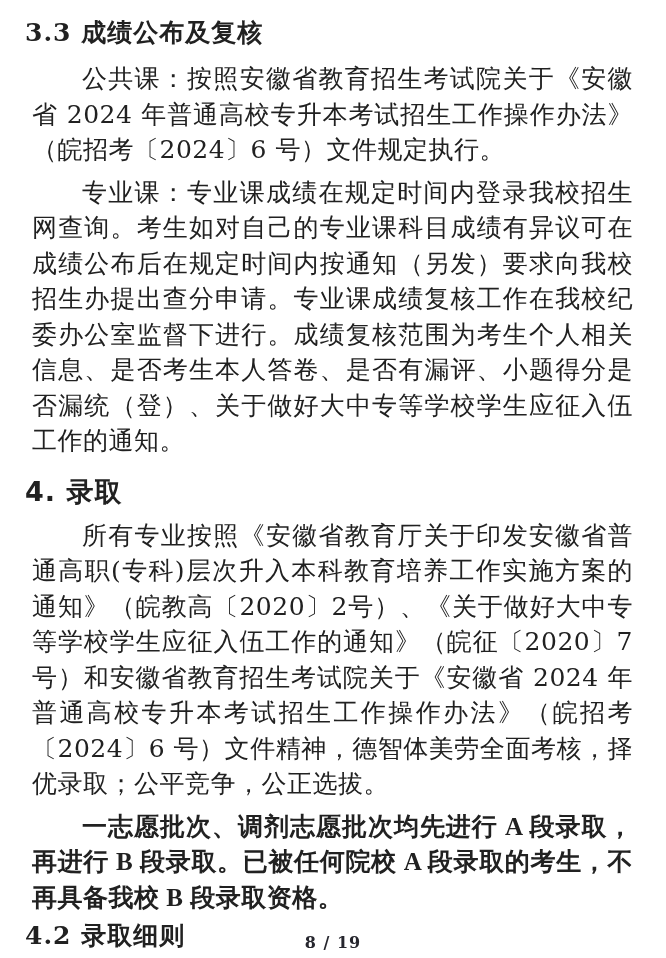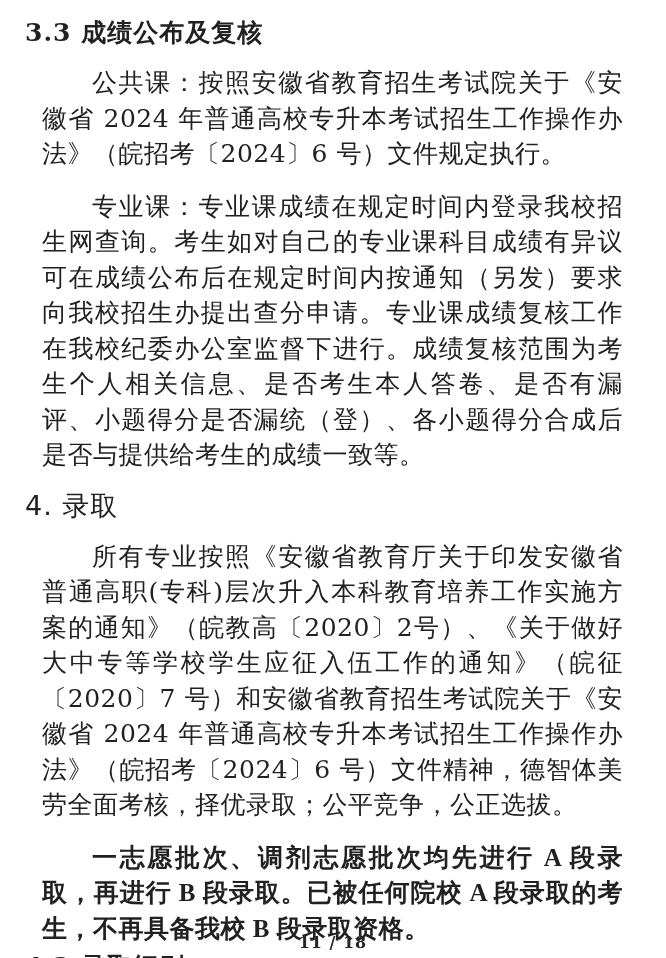--- a/index.html
+++ b/index.html
@@ -21,36 +21,36 @@
   }
   .h-sub {
     font-size: 25px;
     font-weight: bold;
     line-height: 30px;
     margin: 0 0 13px 0;
     letter-spacing: 1px;
   }
   .h-main {
     font-size: 27px;
-    font-weight: normal;
+    font-weight: bold;
     font-family: "DejaVu Sans", "Liberation Sans", sans-serif;
     line-height: 32px;
     margin: 17px 0 10px 0;
     letter-spacing: 1px;
   }
   .h-42 {
     margin-top: 2px;
     margin-bottom: 10px;
   }
   .body-p {
     font-size: 25px;
     line-height: 35.5px;
     text-align: justify;
     text-indent: 2em;
-    margin: 17px;
+    margin: 7px;
     letter-spacing: 0.5px;
   }
   .body-p.bold {
     font-weight: bold;
     margin-top: 5px;
     margin-bottom: 6px;
     font-family: Liberation Serif, serif;
   }
   .footer {
     position: absolute;
@@ -66,26 +66,26 @@
 </style>
 </head>
 <body>
 
 <div class="page">
 
   <h2 class="h-sub">3.3 成绩公布及复核</h2>
 
   <p class="body-p">公共课：按照安徽省教育招生考试院关于《安徽省 2024 年普通高校专升本考试招生工作操作办法》（皖招考〔2024〕6 号）文件规定执行。</p>
 
-  <p class="body-p">专业课：专业课成绩在规定时间内登录我校招生网查询。考生如对自己的专业课科目成绩有异议可在成绩公布后在规定时间内按通知（另发）要求向我校招生办提出查分申请。专业课成绩复核工作在我校纪委办公室监督下进行。成绩复核范围为考生个人相关信息、是否考生本人答卷、是否有漏评、小题得分是否漏统（登）、各小题得分合成后是否与提供给考生的成绩一致等。</p>
+  <p class="body-p">专业课：专业课成绩在规定时间内登录我校招生网查询。考生如对自己的专业课科目成绩有异议可在成绩公布后在规定时间内按通知（另发）要求向我校招生办提出查分申请。专业课成绩复核工作在我校纪委办公室监督下进行。成绩复核范围为考生个人相关信息、是否考生本人答卷、是否有漏评、小题得分是否漏统（登）、关于做好大中专等学校学生应征入伍工作的通知。</p>
 
   <h1 class="h-main">4. 录取</h1>
 
 
   <p class="body-p">所有专业按照《安徽省教育厅关于印发安徽省普通高职(专科)层次升入本科教育培养工作实施方案的通知》（皖教高〔2020〕2号）、《关于做好大中专等学校学生应征入伍工作的通知》（皖征〔2020〕7 号）和安徽省教育招生考试院关于《安徽省 2024 年普通高校专升本考试招生工作操作办法》（皖招考〔2024〕6 号）文件精神，德智体美劳全面考核，择优录取；公平竞争，公正选拔。</p>
 
   <p class="body-p bold">一志愿批次、调剂志愿批次均先进行 A 段录取，再进行 B 段录取。已被任何院校 A 段录取的考生，不再具备我校 B 段录取资格。</p>
 
   <h2 class="h-sub h-42">4.2 录取细则</h2>
 
-  <div class="footer">11 / 18</div>
+  <div class="footer">8 / 19</div>
 
 </div>
 
 </body></html>

